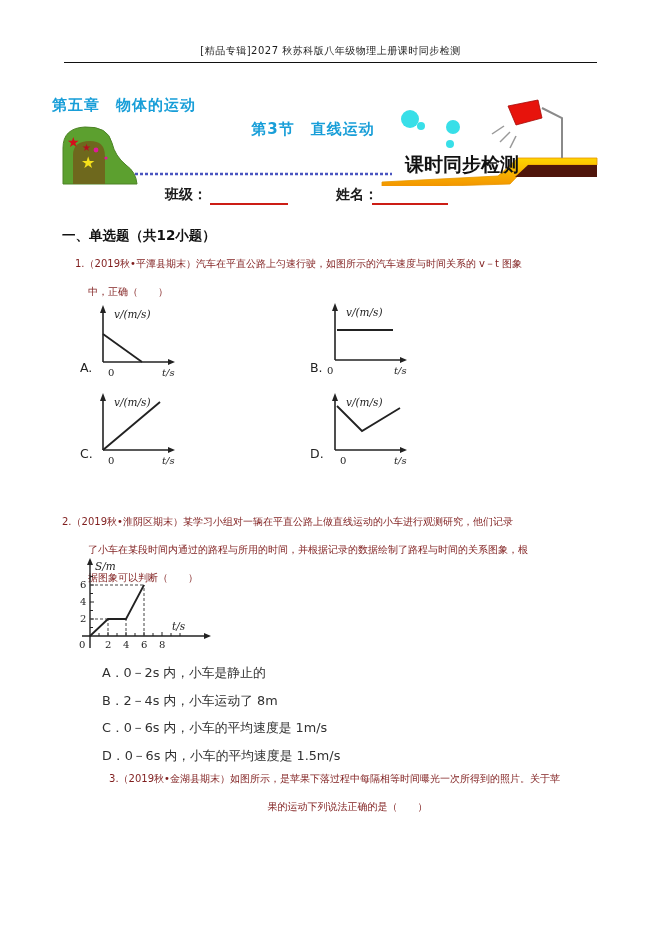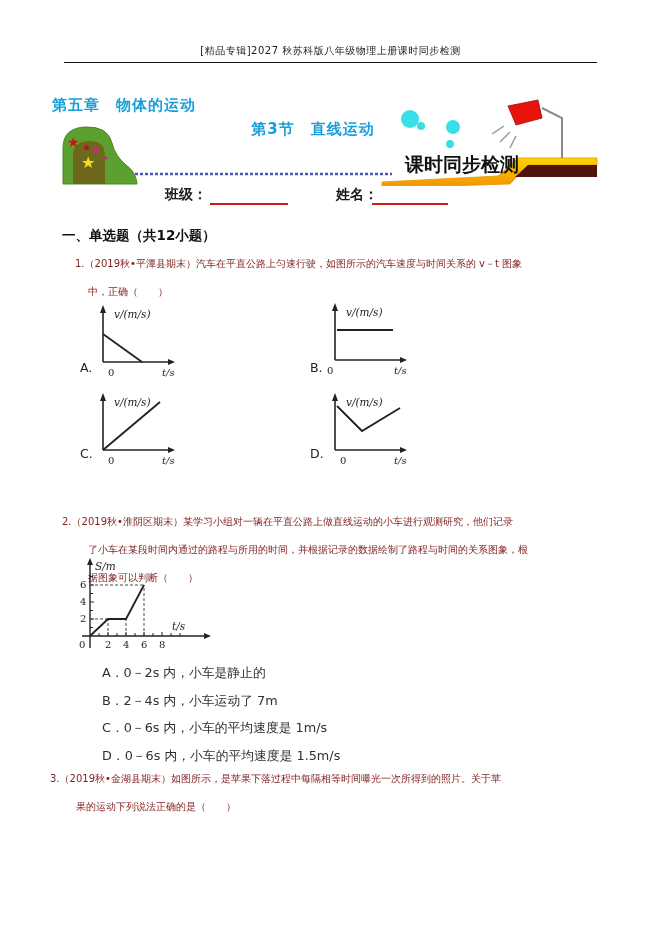--- a/index.html
+++ b/index.html
@@ -194,23 +194,23 @@
     <text x="14" y="49" class="num">4</text>
     <text x="14" y="32" class="num">6</text>
     <text x="39" y="92" class="num">2</text>
     <text x="57" y="92" class="num">4</text>
     <text x="75" y="92" class="num">6</text>
     <text x="93" y="92" class="num">8</text>
   </svg>
 
   <div class="abs" style="left:86px;top:659px;margin-left:16px;">
     <div class="optline">A．0－2s 内，小车是静止的</div>
-    <div class="optline">B．2－4s 内，小车运动了 7m</div>
+    <div class="optline">B．2－4s 内，小车运动了 8m</div>
     <div class="optline">C．0－6s 内，小车的平均速度是 1m/s</div>
     <div class="optline">D．0－6s 内，小车的平均速度是 1.5m/s</div>
   </div>
 
-  <div class="abs qblock" style="left:50px;top:765px;">
+  <div class="abs qblock" style="left:62px;top:765px;text-align:center;">
     <div>3.（2019秋•金湖县期末）如图所示，是苹果下落过程中每隔相等时间曝光一次所得到的照片。关于苹</div>
     <div class="qline-indent2">果的运动下列说法正确的是（　　）</div>
   </div>
 
 </div>
 
 </body></html>

